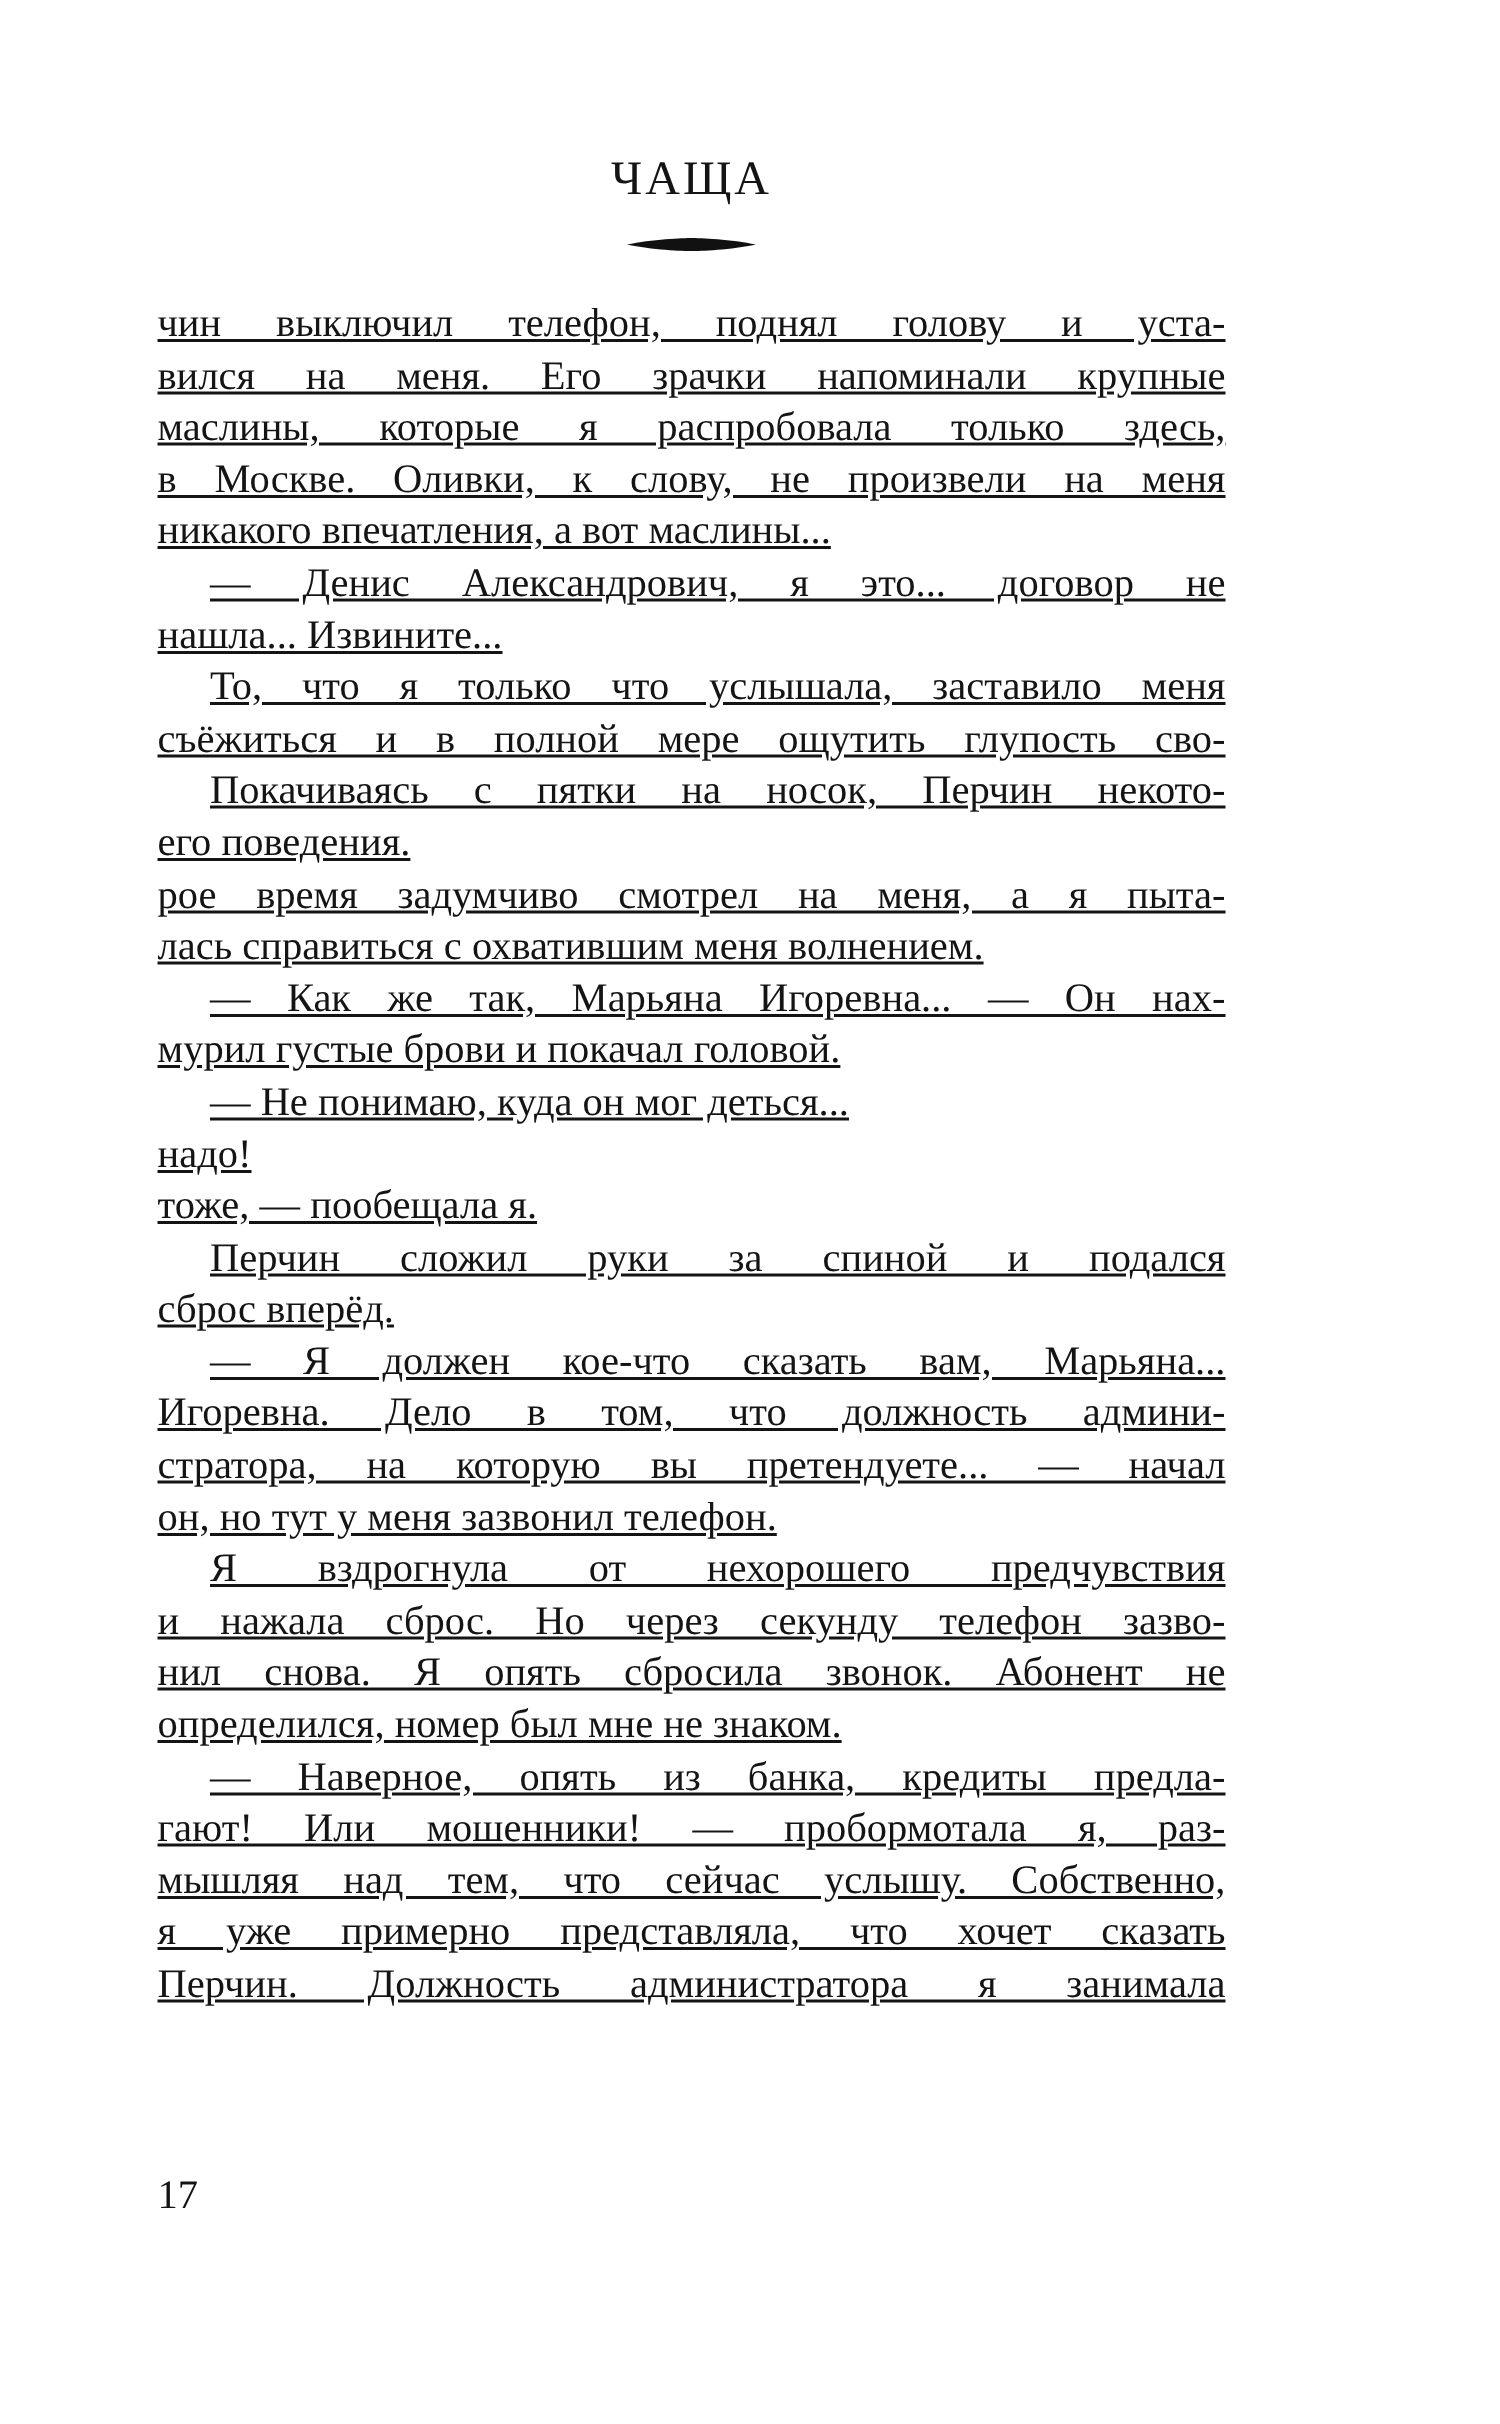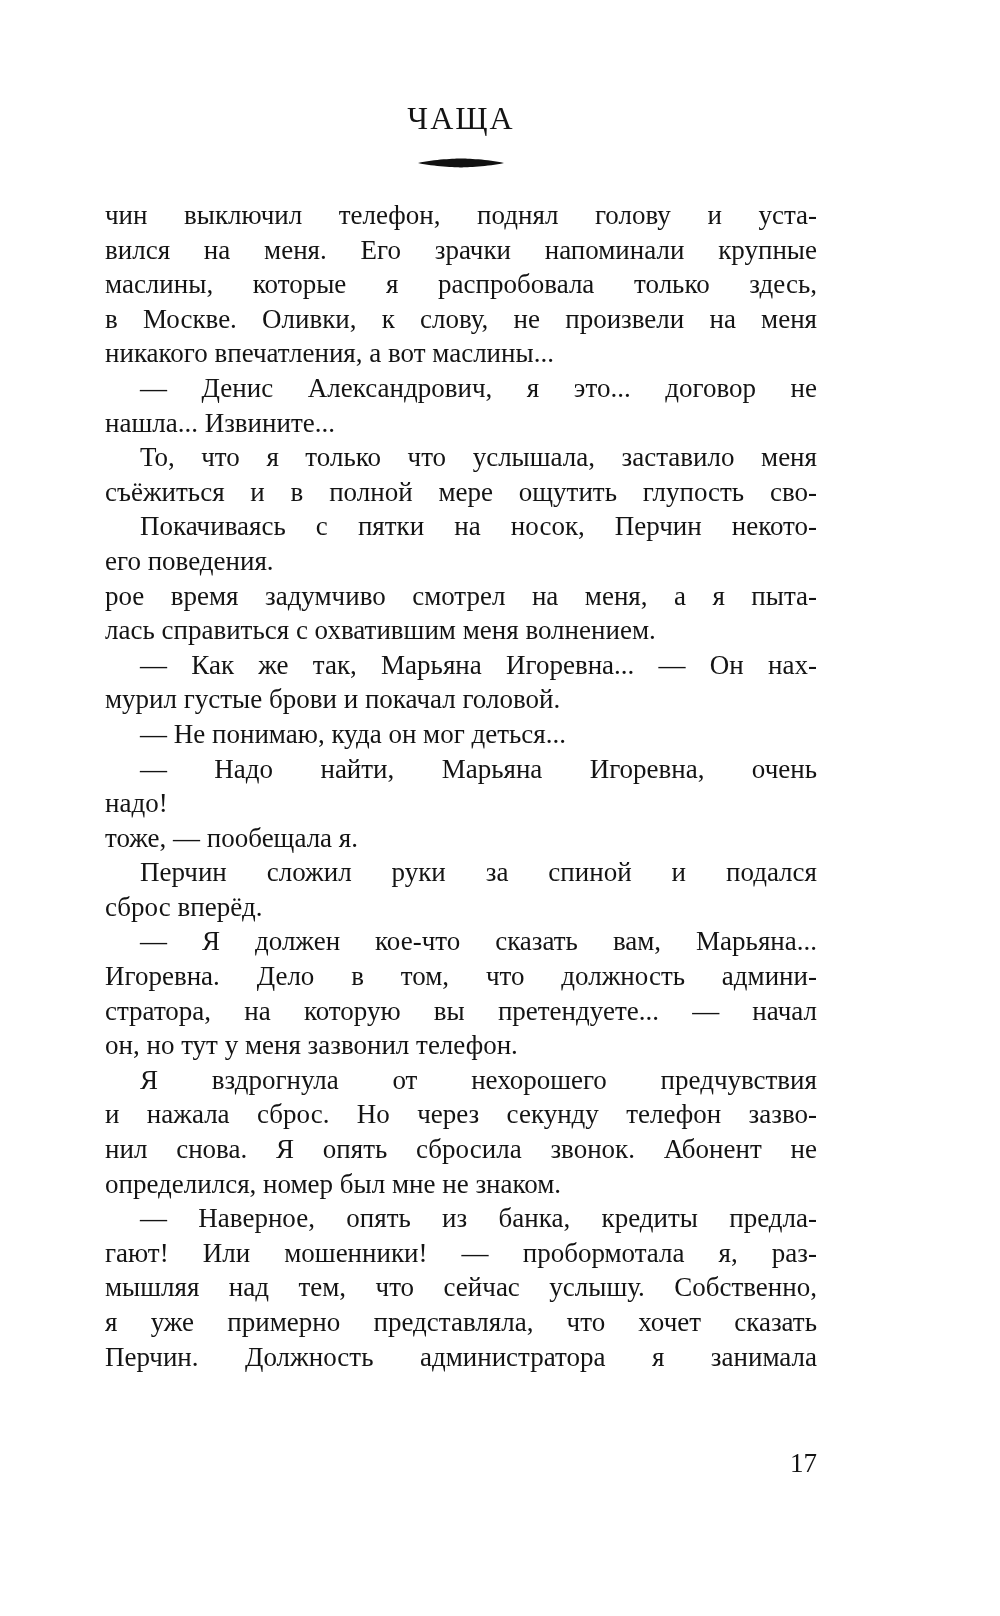--- a/index.html
+++ b/index.html
@@ -46,20 +46,21 @@
   .divider-wrap svg {
     display: inline-block;
     vertical-align: top;
   }
   .text-block {
     position: absolute;
     top: 198px;
     left: 0;
     width: 712px;
     font-size: 27px;
+    text-decoration: underline;
   }
   .line {
     line-height: 34.6px;
     height: 34.6px;
     text-align: justify;
     text-align-last: justify;
     text-justify: inter-word;
     white-space: normal;
     overflow: visible;
   }
@@ -68,21 +69,21 @@
     text-align-last: left;
   }
   .line.indent {
     text-indent: 35px;
   }
   .folio {
     position: absolute;
     top: 1448px;
     left: 0;
     width: 100%;
-    text-align: right;
+    text-align: left;
     font-size: 27px;
     color: #141414;
   }
 </style>
 </head>
 <body>
 
 <div class="page">
   <div class="content">
 
@@ -104,21 +105,20 @@
         <div class="line end">нашла... Извините...</div>
         <div class="line indent">То, что я только что услышала, заставило меня</div>
         <div class="line">съёжиться и в полной мере ощутить глупость сво-</div>
         <div class="line indent">Покачиваясь с пятки на носок, Перчин некото-</div>
         <div class="line end">его поведения.</div>
         <div class="line">рое время задумчиво смотрел на меня, а я пыта-</div>
         <div class="line end">лась справиться с охватившим меня волнением.</div>
         <div class="line indent">— Как же так, Марьяна Игоревна... — Он нах-</div>
         <div class="line end">мурил густые брови и покачал головой.</div>
         <div class="line indent end">— Не понимаю, куда он мог деться...</div>
-        <div class="line indent">— Надо найти, Марьяна Игоревна, очень</div>
         <div class="line end">надо!</div>
         <div class="line end">тоже, — пообещала я.</div>
         <div class="line indent">Перчин сложил руки за спиной и подался</div>
         <div class="line end">сброс вперёд.</div>
         <div class="line indent">— Я должен кое-что сказать вам, Марьяна...</div>
         <div class="line">Игоревна. Дело в том, что должность админи-</div>
         <div class="line">стратора, на которую вы претендуете... — начал</div>
         <div class="line end">он, но тут у меня зазвонил телефон.</div>
         <div class="line indent">Я вздрогнула от нехорошего предчувствия</div>
         <div class="line">и нажала сброс. Но через секунду телефон зазво-</div>

